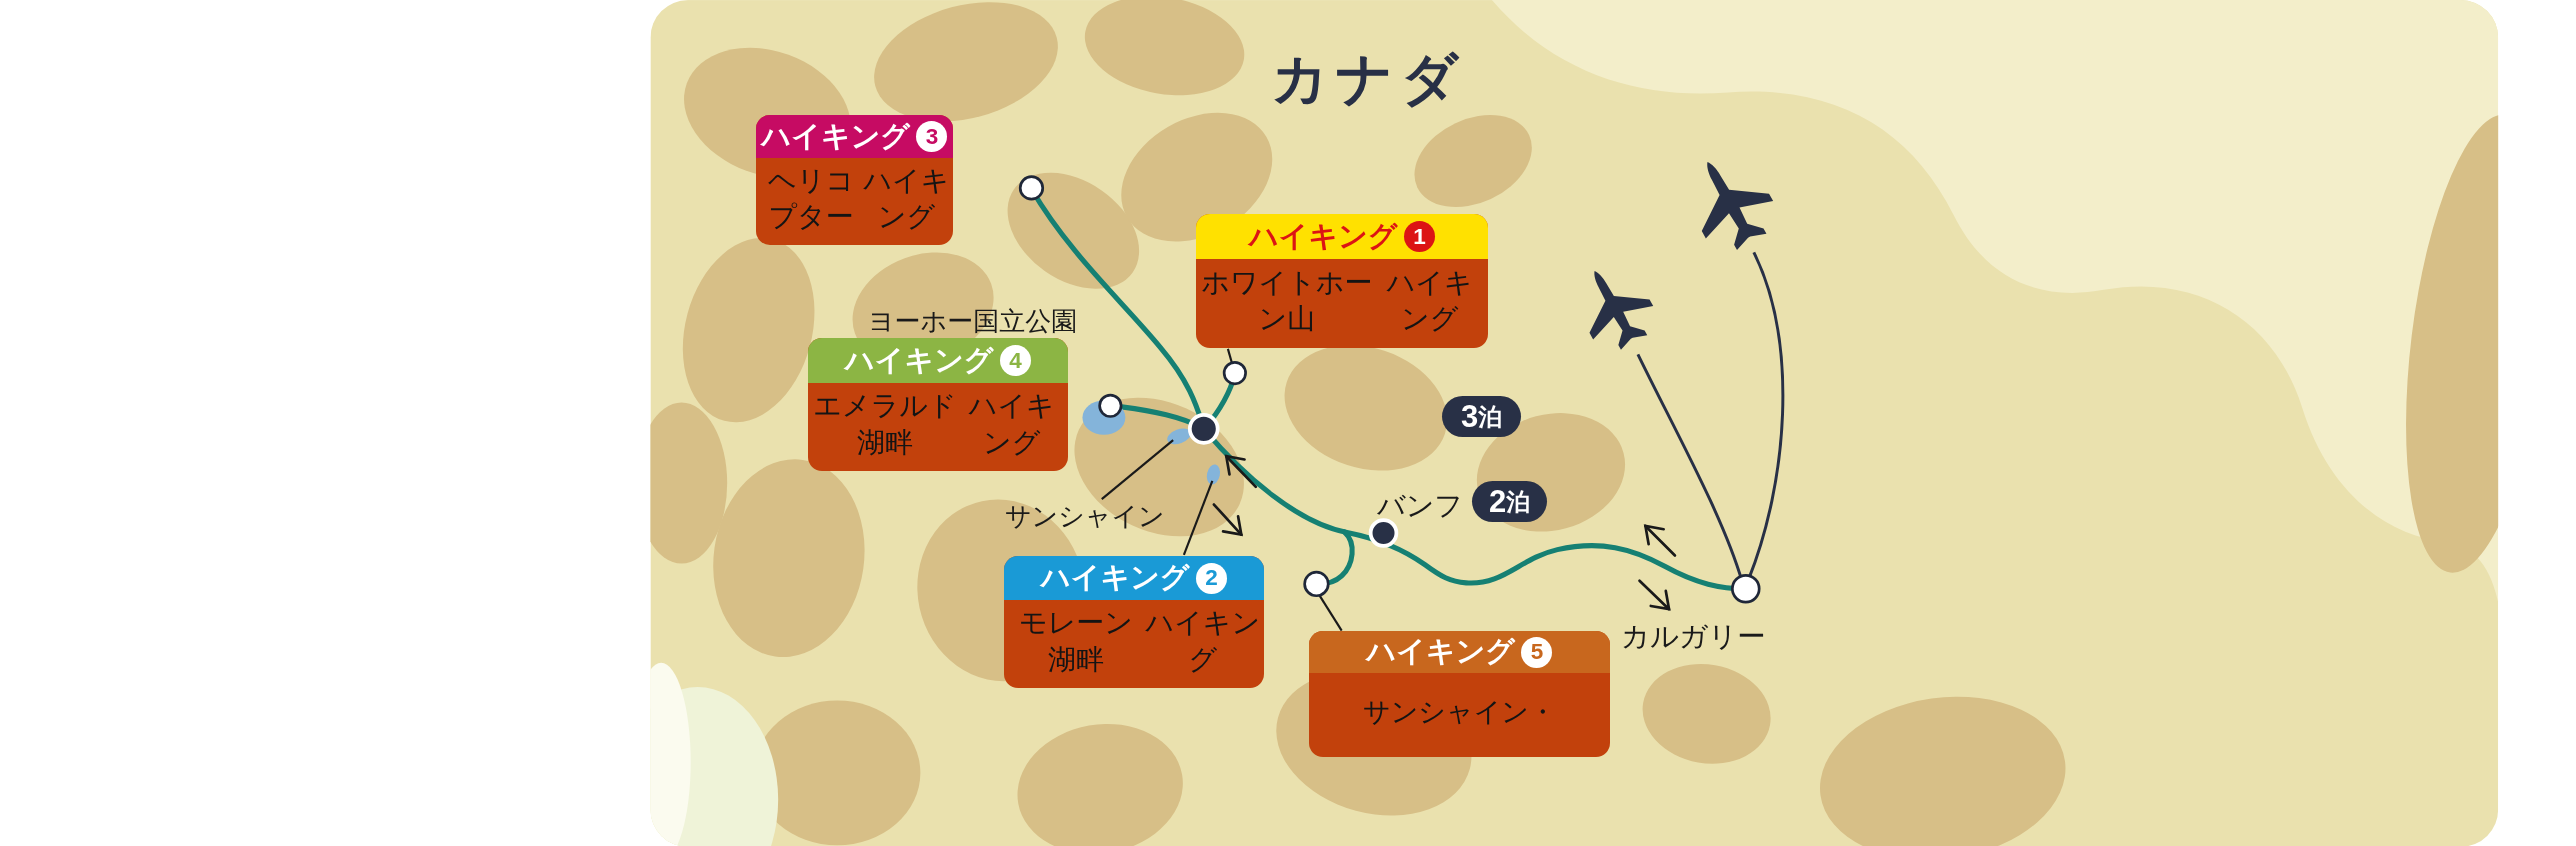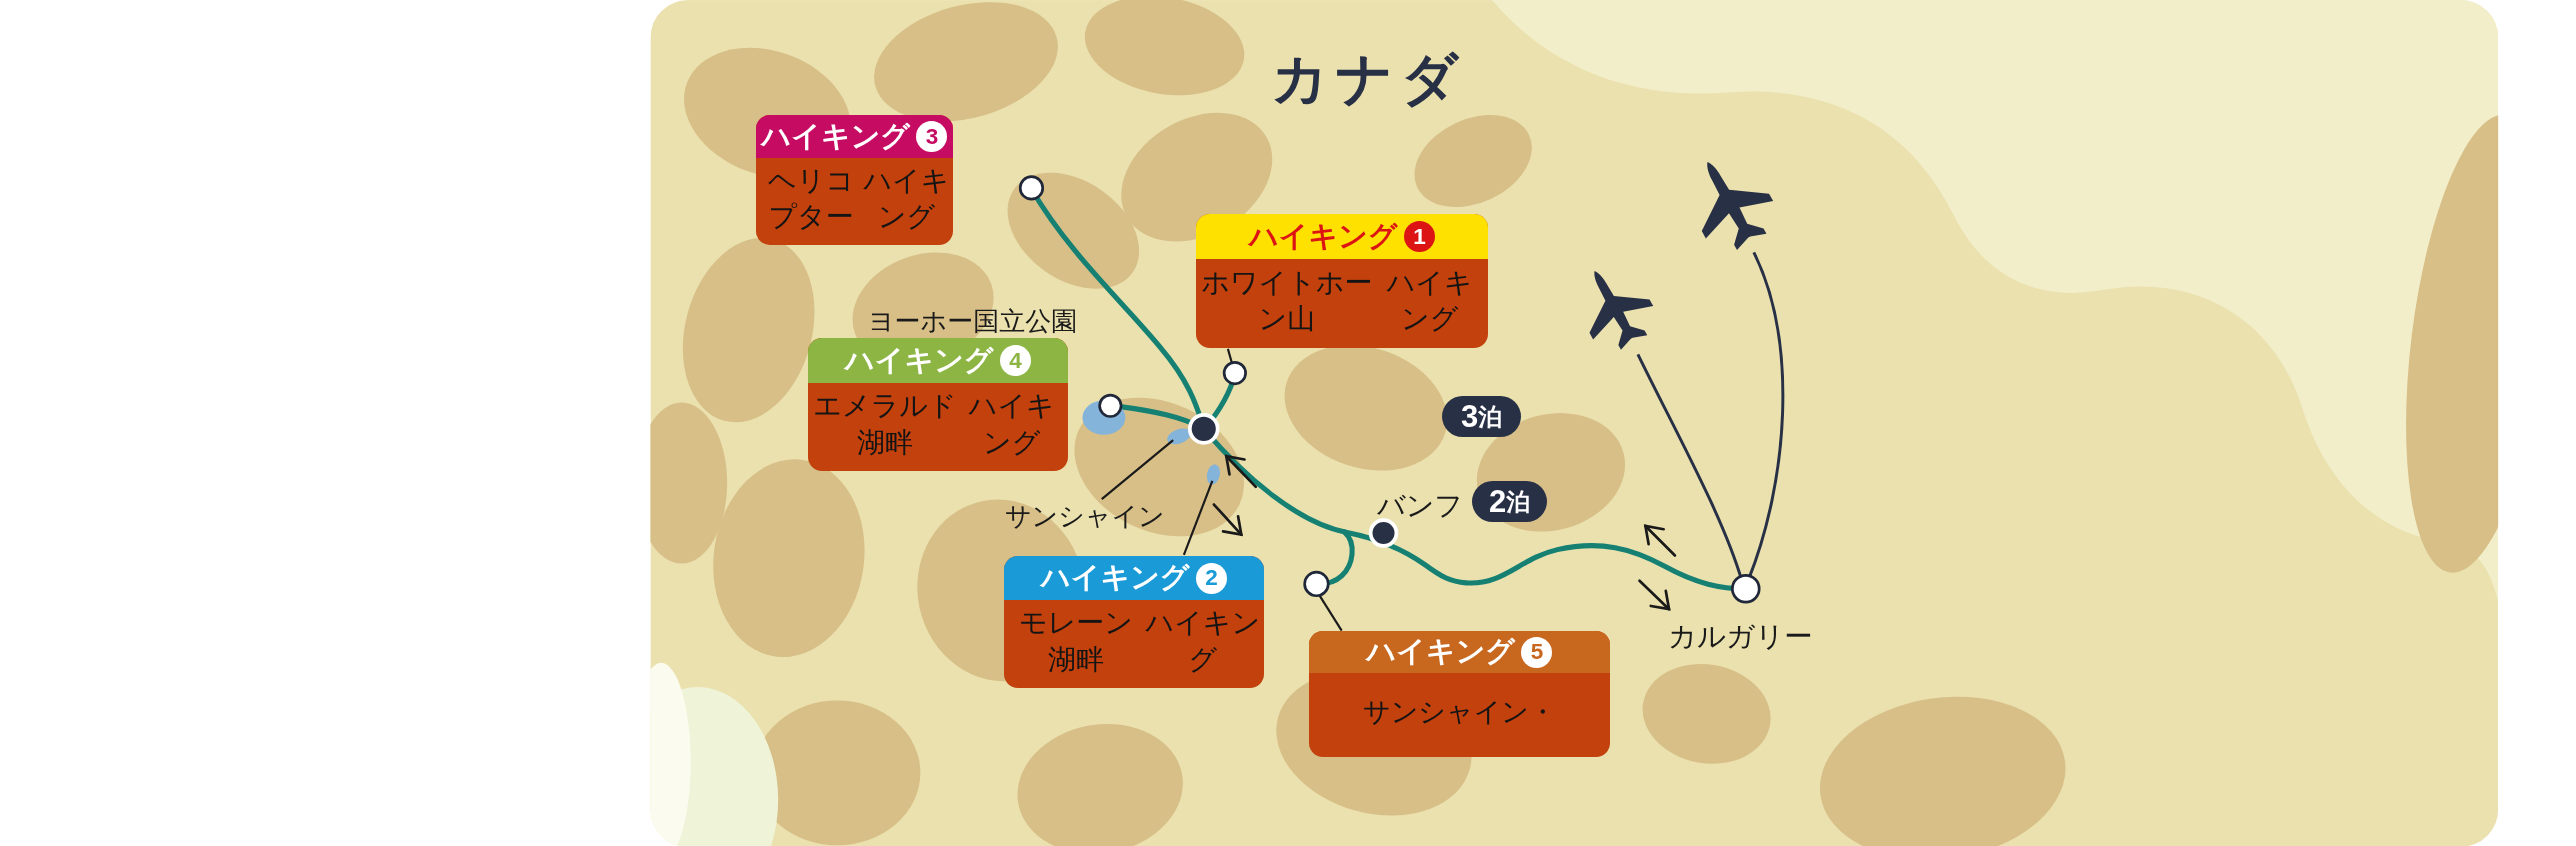--- a/index.html
+++ b/index.html
@@ -38,21 +38,21 @@
   .lb4 .num{color:#8cb544;}
 
   .lb5{left:1309px;top:631px;width:301px;height:126px;}
   .lb5 .hd{height:42px;background:#c8671e;}
   .lb5 .num{color:#c8671e;}
   .lb5 .bd{font-size:27px;align-items:center;}
 
   .place{position:absolute;color:#1a1a1a;white-space:nowrap;}
   .p-lakelouise{left:1226px;top:404px;font-size:30px;}
   .p-banff{left:1377px;top:487px;font-size:28px;}
-  .p-calgary{left:1668px;top:618px;font-size:28.4px;}
+  .p-calgary{left:1621px;top:618px;font-size:28.4px;}
   .p-louiselake{left:1005px;top:499px;font-size:26px;}
   .p-yoho{left:868px;top:304px;font-size:26px;}
 
   .stay{position:absolute;background:#283046;color:#ffffff;border-radius:21.5px;
         display:flex;align-items:center;justify-content:center;font-weight:700;}
   .stay .sn{font-size:31px;}
   .stay .su{font-size:24px;}
   .stay-3{left:1442px;top:396px;width:79px;height:41px;}
   .stay-2{left:1472px;top:481px;width:75px;height:41px;}
 </style>

